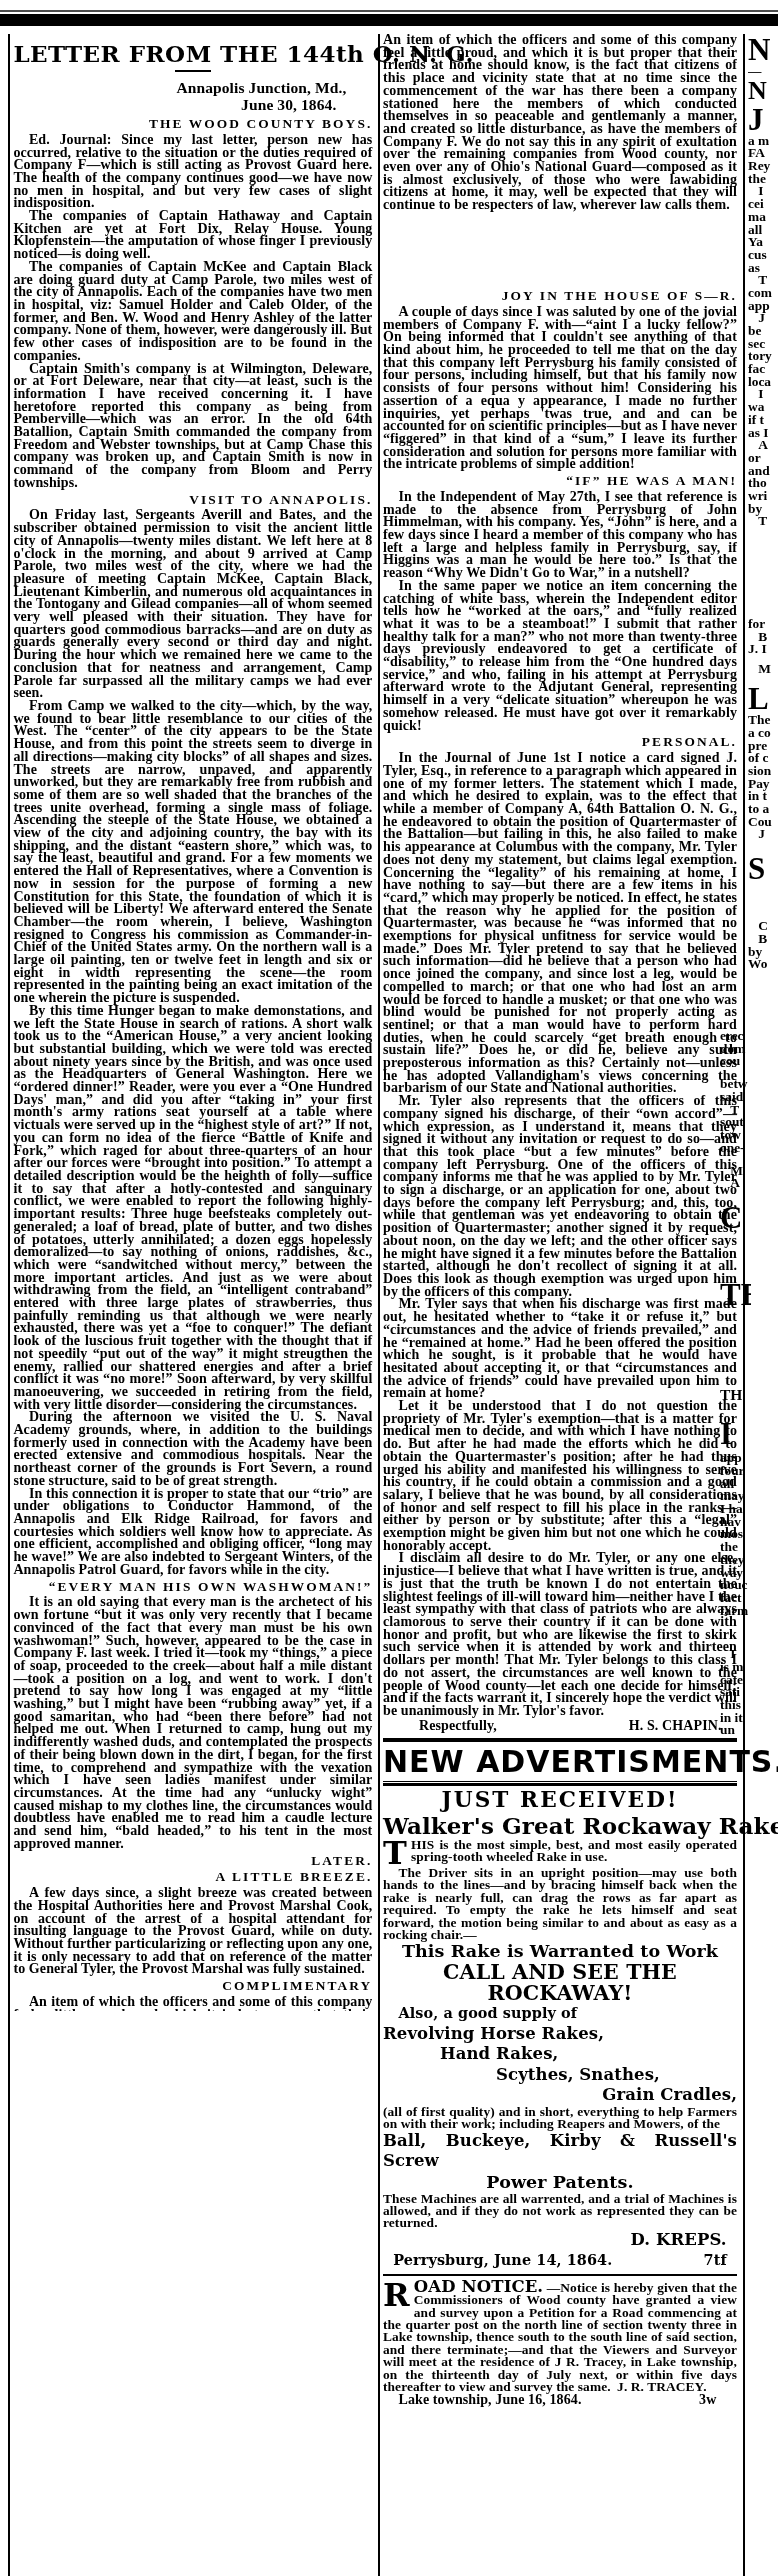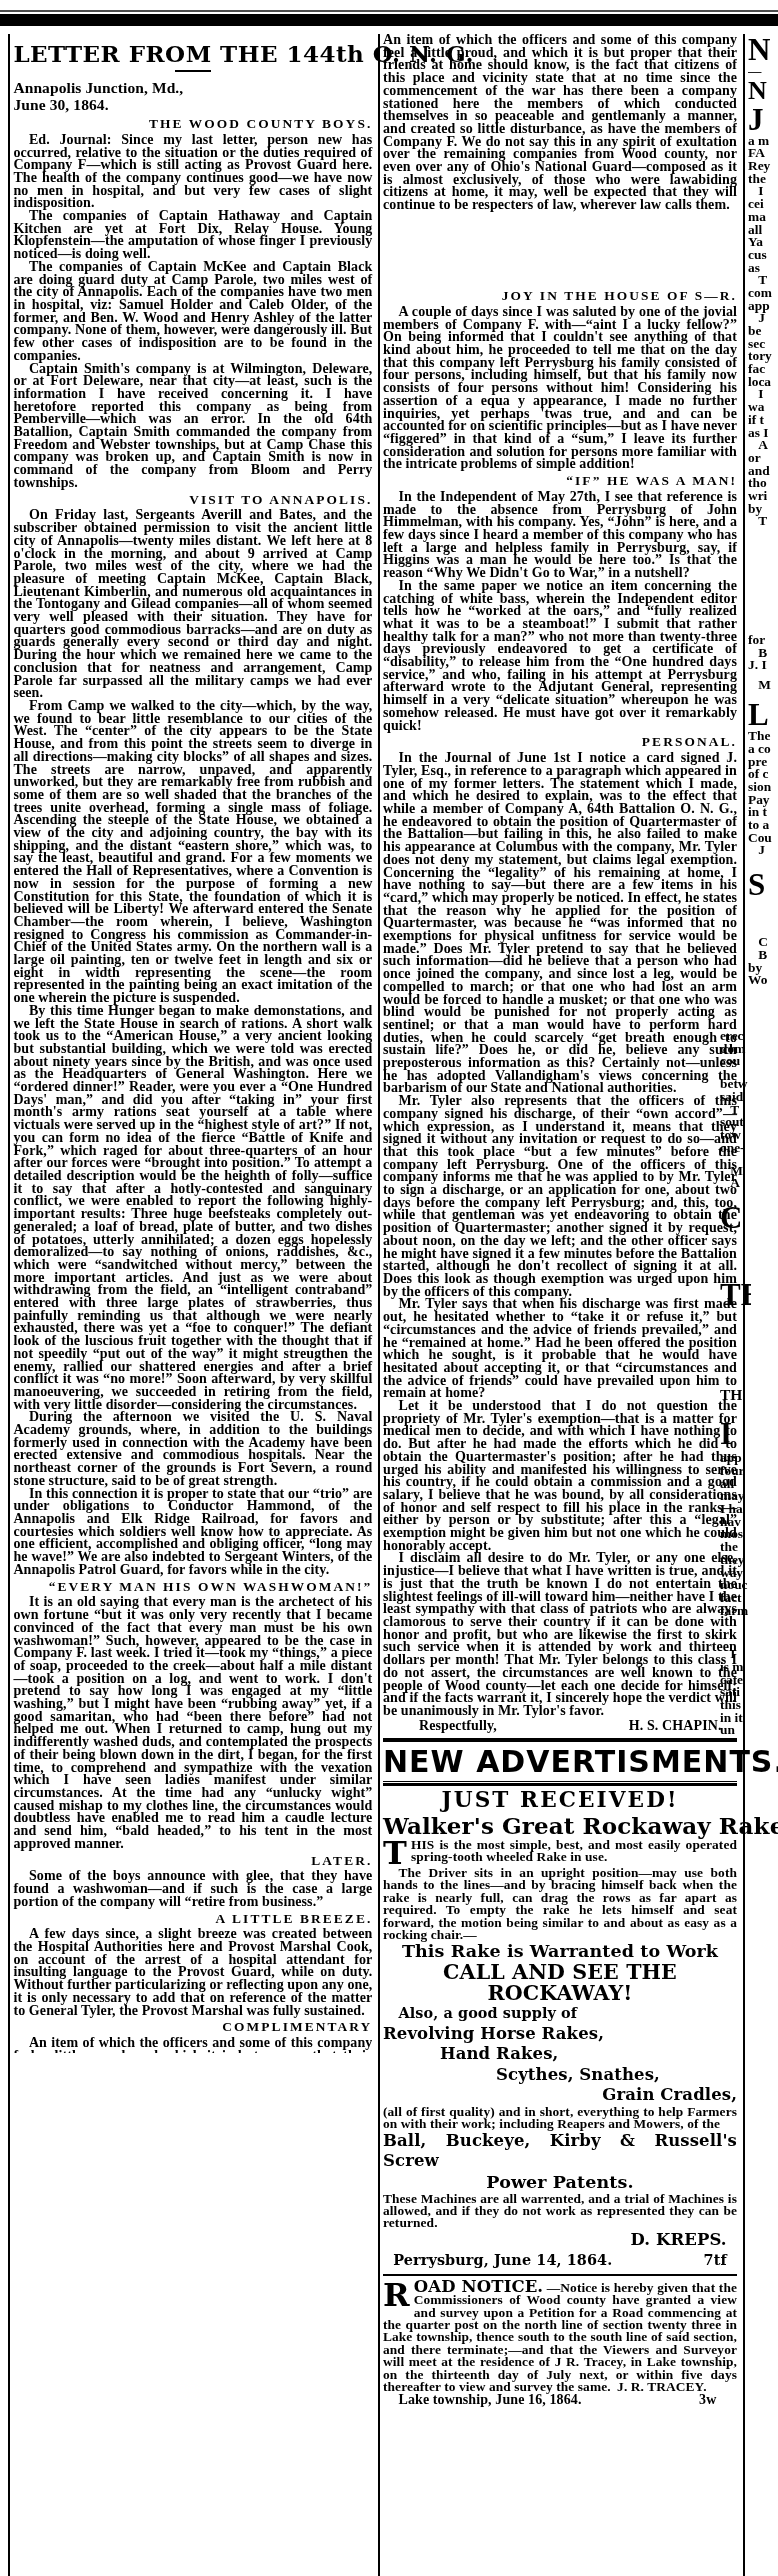--- a/index.html
+++ b/index.html
@@ -7,21 +7,21 @@
        font-family:"Liberation Serif","DejaVu Serif",serif;}
   .top-rule{position:absolute;left:0;top:14.4px;width:779px;height:11.3px;background:#000;}
   .top-rule-thin{position:absolute;left:0;top:10.3px;width:779px;height:2.1px;background:#000;opacity:.7;}
   .vrule{position:absolute;width:2.1px;background:#000;}
   .col{position:absolute;font-weight:bold;font-size:14px;line-height:12.7px;text-align:justify;
        letter-spacing:0.1px;}
   .col p{margin:0;text-indent:15.5px;}
   .col p.noindent{text-indent:0;}
   .headline{font-family:"DejaVu Serif",serif;font-weight:900;font-size:23px;line-height:28px;
             text-align:center;letter-spacing:0.5px;margin:6.2px 0 2.1px;white-space:nowrap;}
-  .dateline{font-size:15.5px;line-height:17.5px;padding-right:26px;}
+  .dateline{text-align:right;font-size:15.5px;line-height:17.5px;padding-right:26px;}
   .subhead{text-align:right;font-size:13.4px;letter-spacing:2.1px;margin:4.1px 0 3.1px;text-transform:uppercase;}
   .sig{display:flex;justify-content:space-between;padding:2.1px 15.5px 0 36px;}
   .thick-rule{height:4.1px;background:#000;margin:5.2px 0 2.1px;}
   .thin-rule{height:1.5px;background:#000;margin:1px 0;}
   .ads-title{font-family:"DejaVu Sans",sans-serif;font-weight:900;font-size:30px;line-height:36px;
              text-align:center;letter-spacing:1px;white-space:nowrap;}
   .ad-h1{text-align:center;font-size:21.6px;line-height:25px;letter-spacing:2.1px;font-family:"DejaVu Serif",serif;font-weight:900;}
   .ad-h2{text-align:center;font-size:23px;line-height:27px;font-family:"DejaVu Serif",serif;font-weight:900;white-space:nowrap;}
   .ad-body{font-size:13.4px;line-height:12.4px;}
   .ad-center{text-align:center;font-size:17.5px;line-height:20.6px;font-family:"DejaVu Serif",serif;font-weight:900;}
@@ -56,21 +56,20 @@
   <p>Captain Smith's company is at Wilmington, Deleware, or at Fort Deleware, near that city—at least, such is the information I have received concerning it. I have heretofore reported this company as being from Pemberville—which was an error. In the old 64th Batallion, Captain Smith commanded the company from Freedom and Webster townships, but at Camp Chase this company was broken up, and Captain Smith is now in command of the company from Bloom and Perry townships.</p>
   <div class="subhead">Visit to Annapolis.</div>
   <p>On Friday last, Sergeants Averill and Bates, and the subscriber obtained permission to visit the ancient little city of Annapolis—twenty miles distant. We left here at 8 o'clock in the morning, and about 9 arrived at Camp Parole, two miles west of the city, where we had the pleasure of meeting Captain McKee, Captain Black, Lieutenant Kimberlin, and numerous old acquaintances in the Tontogany and Gilead companies—all of whom seemed very well pleased with their situation. They have for quarters good commodious barracks—and are on duty as guards generally every second or third day and night. During the hour which we remained here we came to the conclusion that for neatness and arrangement, Camp Parole far surpassed all the military camps we had ever seen.</p>
   <p>From Camp we walked to the city—which, by the way, we found to bear little resemblance to our cities of the West. The “center” of the city appears to be the State House, and from this point the streets seem to diverge in all directions—making city blocks” of all shapes and sizes. The streets are narrow, unpaved, and apparently unworked, but they are remarkably free from rubbish and some of them are so well shaded that the branches of the trees unite overhead, forming a single mass of foliage. Ascending the steeple of the State House, we obtained a view of the city and adjoining country, the bay with its shipping, and the distant “eastern shore,” which was, to say the least, beautiful and grand. For a few moments we entered the Hall of Representatives, where a Convention is now in session for the purpose of forming a new Constitution for this State, the foundation of which it is believed will be Liberty! We afterward entered the Senate Chamber—the room wherein, I believe, Washington resigned to Congress his commission as Commander-in-Chief of the United States army. On the northern wall is a large oil painting, ten or twelve feet in length and six or eight in width representing the scene—the room represented in the painting being an exact imitation of the one wherein the picture is suspended.</p>
   <p>By this time Hunger began to make demonstations, and we left the State House in search of rations. A short walk took us to the “American House,” a very ancient looking but substantial building, which we were told was erected about ninety years since by the British, and was once used as the Headquarters of General Washington. Here we “ordered dinner!” Reader, were you ever a “One Hundred Days' man,” and did you after “taking in” your first month's army rations seat yourself at a table where victuals were served up in the “highest style of art?” If not, you can form no idea of the fierce “Battle of Knife and Fork,” which raged for about three-quarters of an hour after our forces were “brought into position.” To attempt a detailed description would be the heighth of folly—suffice it to say that after a hotly-contested and sanguinary conflict, we were enabled to report the following highly-important results: Three huge beefsteaks completely out-generaled; a loaf of bread, plate of butter, and two dishes of potatoes, utterly annihilated; a dozen eggs hopelessly demoralized—to say nothing of onions, raddishes, &amp;c., which were “sandwitched without mercy,” between the more important articles. And just as we were about withdrawing from the field, an “intelligent contraband” entered with three large plates of strawberries, thus painfully reminding us that although we were nearly exhausted, there was yet a “foe to conquer!” The defiant look of the luscious fruit together with the thought that if not speedily “put out of the way” it might streugthen the enemy, rallied our shattered energies and after a brief conflict it was “no more!” Soon afterward, by very skillful manoeuvering, we succeeded in retiring from the field, with very little disorder—considering the circumstances.</p>
   <p>During the afternoon we visited the U. S. Naval Academy grounds, where, in addition to the buildings formerly used in connection with the Academy have been erected extensive and commodious hospitals. Near the northeast corner of the grounds is Fort Severn, a round stone structure, said to be of great strength.</p>
   <p>In this connection it is proper to state that our “trio” are under obligations to Conductor Hammond, of the Annapolis and Elk Ridge Railroad, for favors and courtesies which soldiers well know how to appreciate. As one efficient, accomplished and obliging officer, “long may he wave!” We are also indebted to Sergeant Winters, of the Annapolis Patrol Guard, for favors while in the city.</p>
   <div class="subhead">“Every Man His Own Washwoman!”</div>
   <p>It is an old saying that every man is the archetect of his own fortune “but it was only very recently that I became convinced of the fact that every man must be his own washwoman!” Such, however, appeared to be the case in Company F. last week. I tried it—took my “things,” a piece of soap, proceeded to the creek—about half a mile distant—took a position on a log, and went to work. I don't pretend to say how long I was engaged at my “little washing,” but I might have been “rubbing away” yet, if a good samaritan, who had “been there before” had not helped me out. When I returned to camp, hung out my indifferently washed duds, and contemplated the prospects of their being blown down in the dirt, I began, for the first time, to comprehend and sympathize with the vexation which I have seen ladies manifest under similar circumstances. At the time had any “unlucky wight” caused mishap to my clothes line, the circumstances would doubtless have enabled me to read him a caudle lecture and send him, “bald headed,” to his tent in the most approved manner.</p>
   <div class="subhead">Later.</div>
-  <p>Some of the boys announce with glee, that they have found a washwoman—and if such is the case a large portion of the company will “retire from business.”</p>
   <div class="subhead">A Little Breeze.</div>
   <p>A few days since, a slight breeze was created between the Hospital Authorities here and Provost Marshal Cook, on account of the arrest of a hospital attendant for insulting language to the Provost Guard, while on duty. Without further particularizing or reflecting upon any one, it is only necessary to add that on reference of the matter to General Tyler, the Provost Marshal was fully sustained.</p>
   <div class="subhead">Complimentary</div>
   <p style="max-height:15.5px;overflow:hidden;">An item of which the officers and some of this company feel a little proud, and which it is but proper that their friends at home should know, is the fact that citizens of this place and vicinity state that at no time since the commencement of the war has there been a company stationed here the members of which conducted themselves in so peaceable and gentlemanly a manner, and created so little disturbance, as have the members of Company F. We do not say this in any spirit of exultation over the remaining companies from Wood county, nor even over any of Ohio's National Guard—composed as it is almost exclusively, of those who were lawabiding citizens at home, it may, well be expected that they will continue to be respecters of law, wherever law calls them.</p>
 </div>
 
 <div class="col" style="left:383px;top:34px;width:354px;">
   <p class="noindent" style="height:252px;overflow:hidden;">
     <span>An item of which the officers and some of this company feel a little proud, and which it is but proper that their friends at home should know, is the fact that citizens of this place and vicinity state that at no time since the commencement of the war has there been a company stationed here the members of which conducted themselves in so peaceable and gentlemanly a manner, and created so little disturbance, as have the members of Company F. We do not say this in any spirit of exultation over the remaining companies from Wood county, nor even over any of Ohio's National Guard—composed as it is almost exclusively, of those who were lawabiding citizens at home, it may, well be expected that they will continue to be respecters of law, wherever law calls them.</span>
   </p>
@@ -168,21 +167,21 @@
   <div>as I</div>
   <div style="padding-left:10.3px;">A</div>
   <div>or</div>
   <div>and</div>
   <div>tho</div>
   <div>wri</div>
   <div>by</div>
   <div style="padding-left:10.3px;">T</div>
 </div>
 
-<div class="edge-col" style="left:748px;top:634px;width:31px;">
+<div class="edge-col" style="left:748px;top:618px;width:31px;">
   <div>for</div>
   <div style="padding-left:10.3px;">B</div>
   <div>J. I</div>
   <div style="padding-left:10.3px;margin:7.2px 0;">M</div>
   <div style="font-size:31px;height:31px;line-height:31px;">L</div>
   <div>The</div>
   <div>a co</div>
   <div>pre</div>
   <div>of c</div>
   <div>sion</div>

